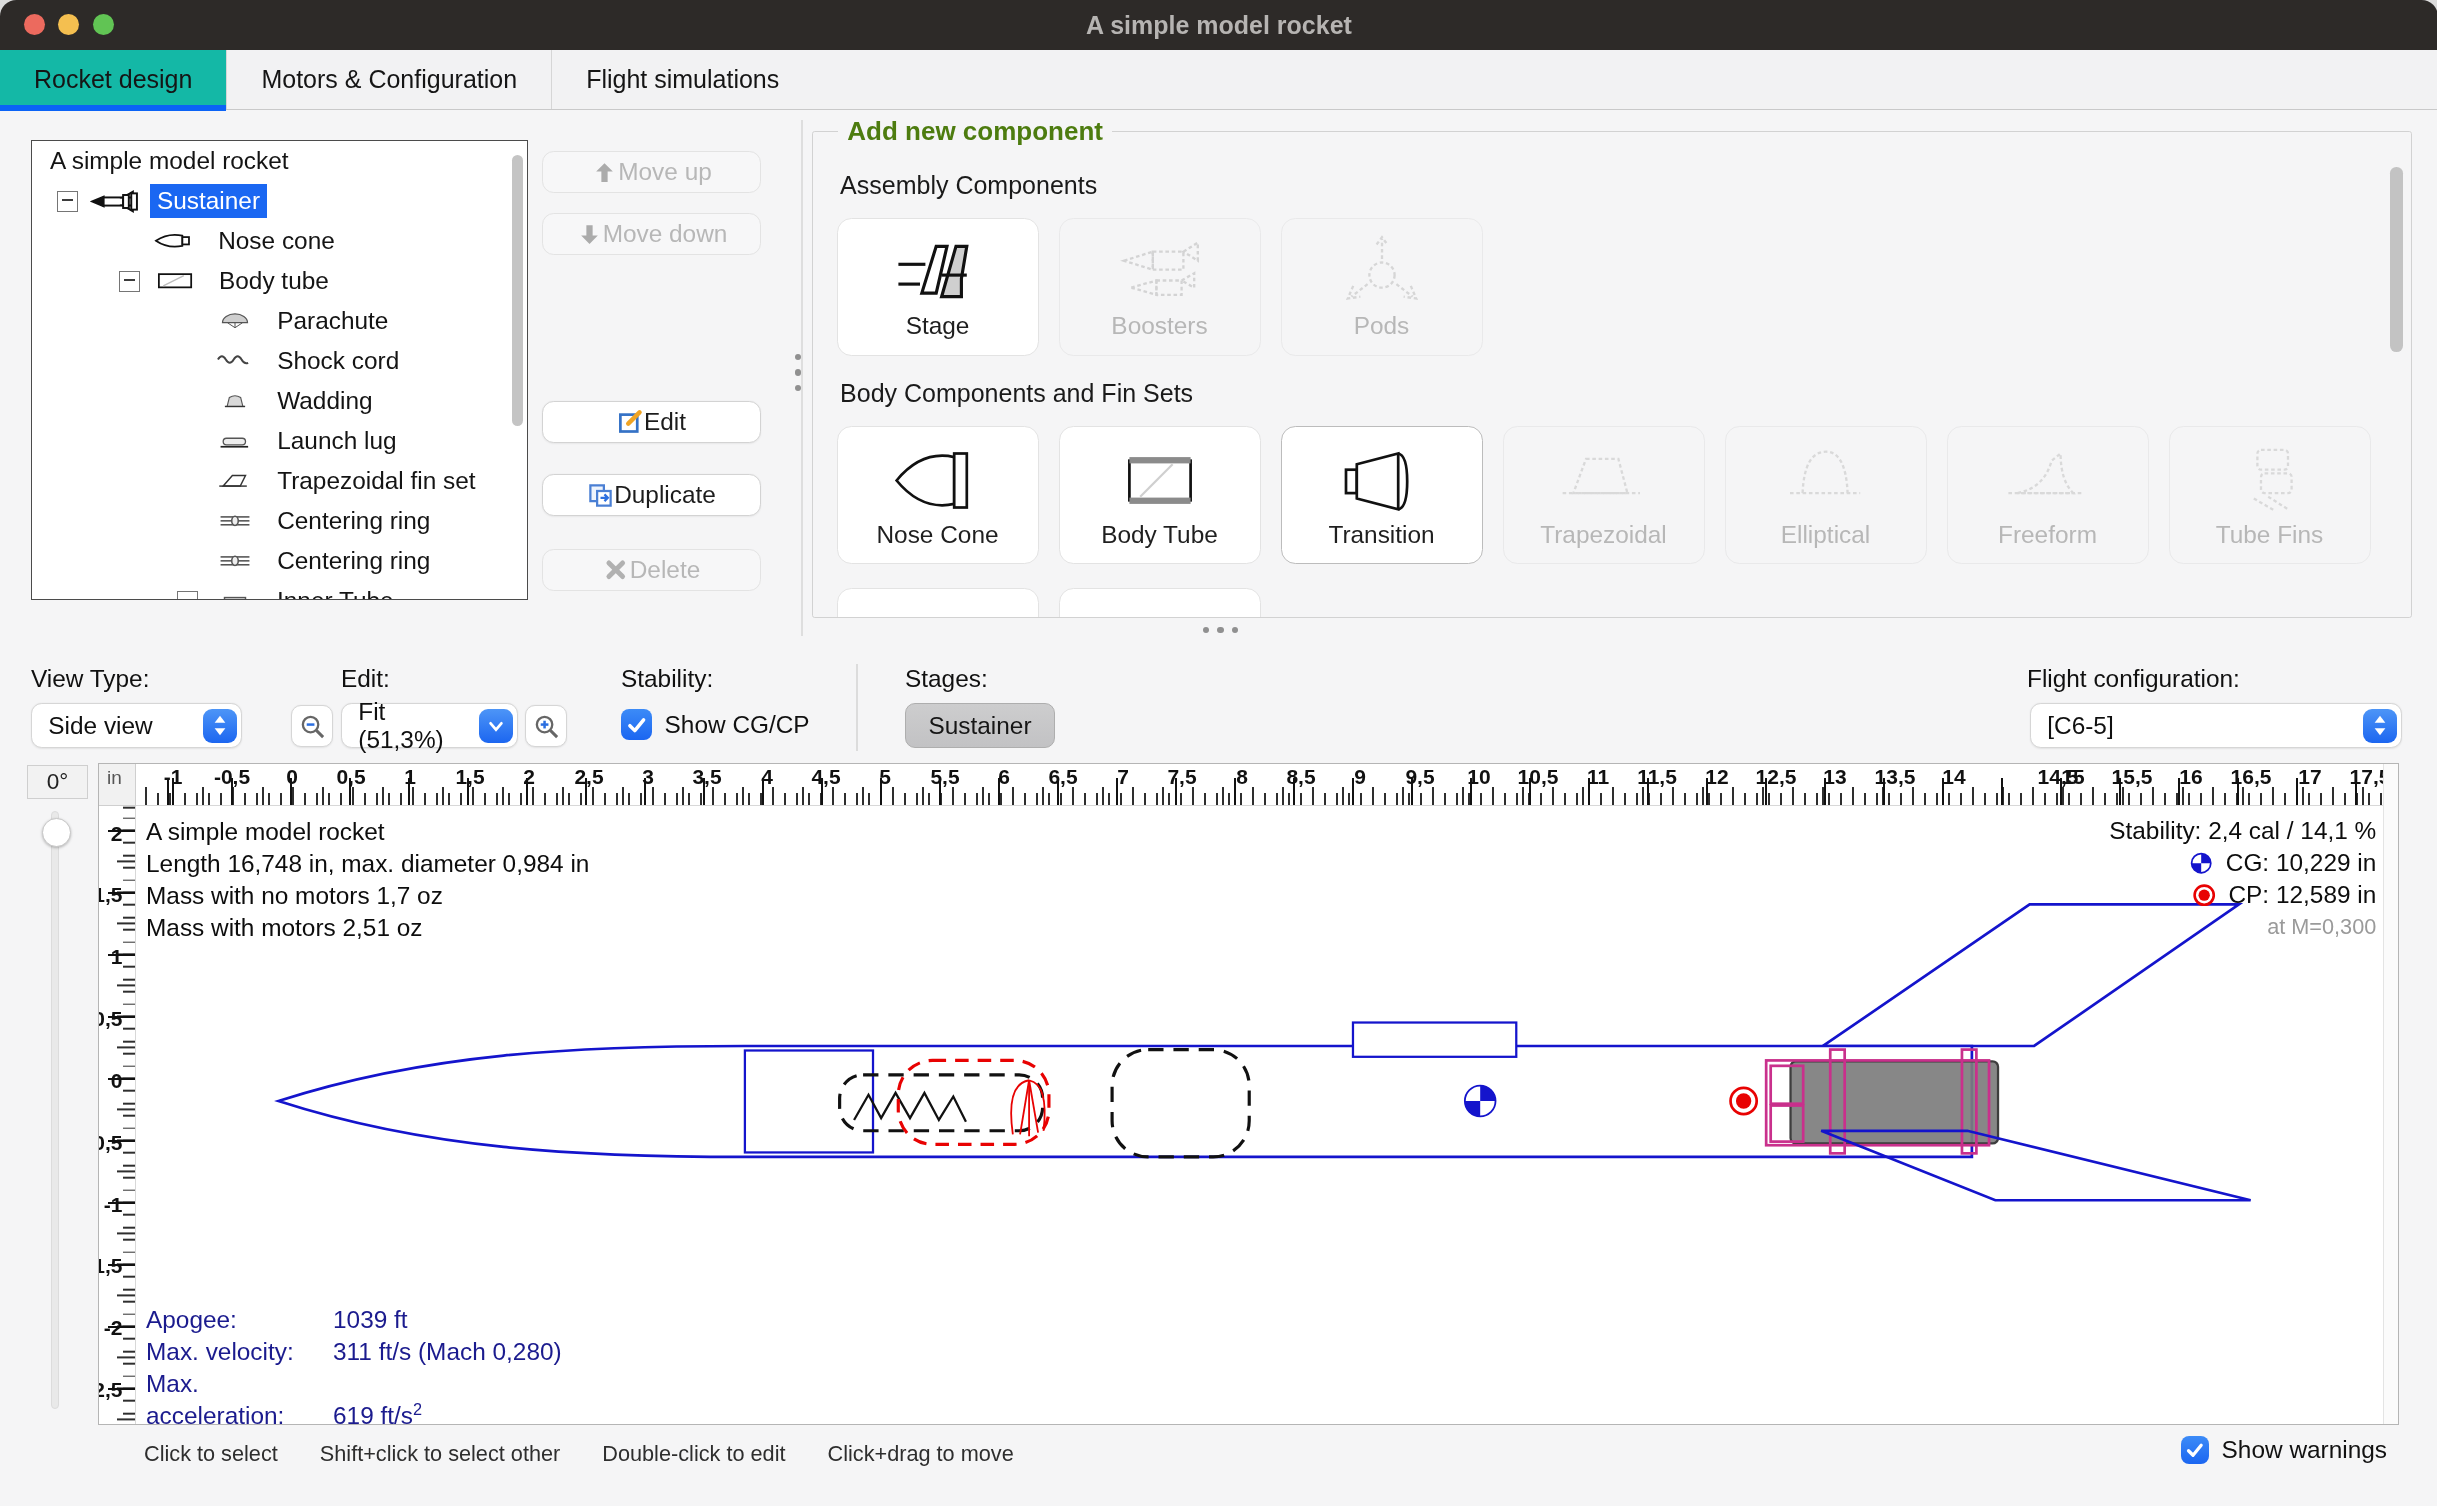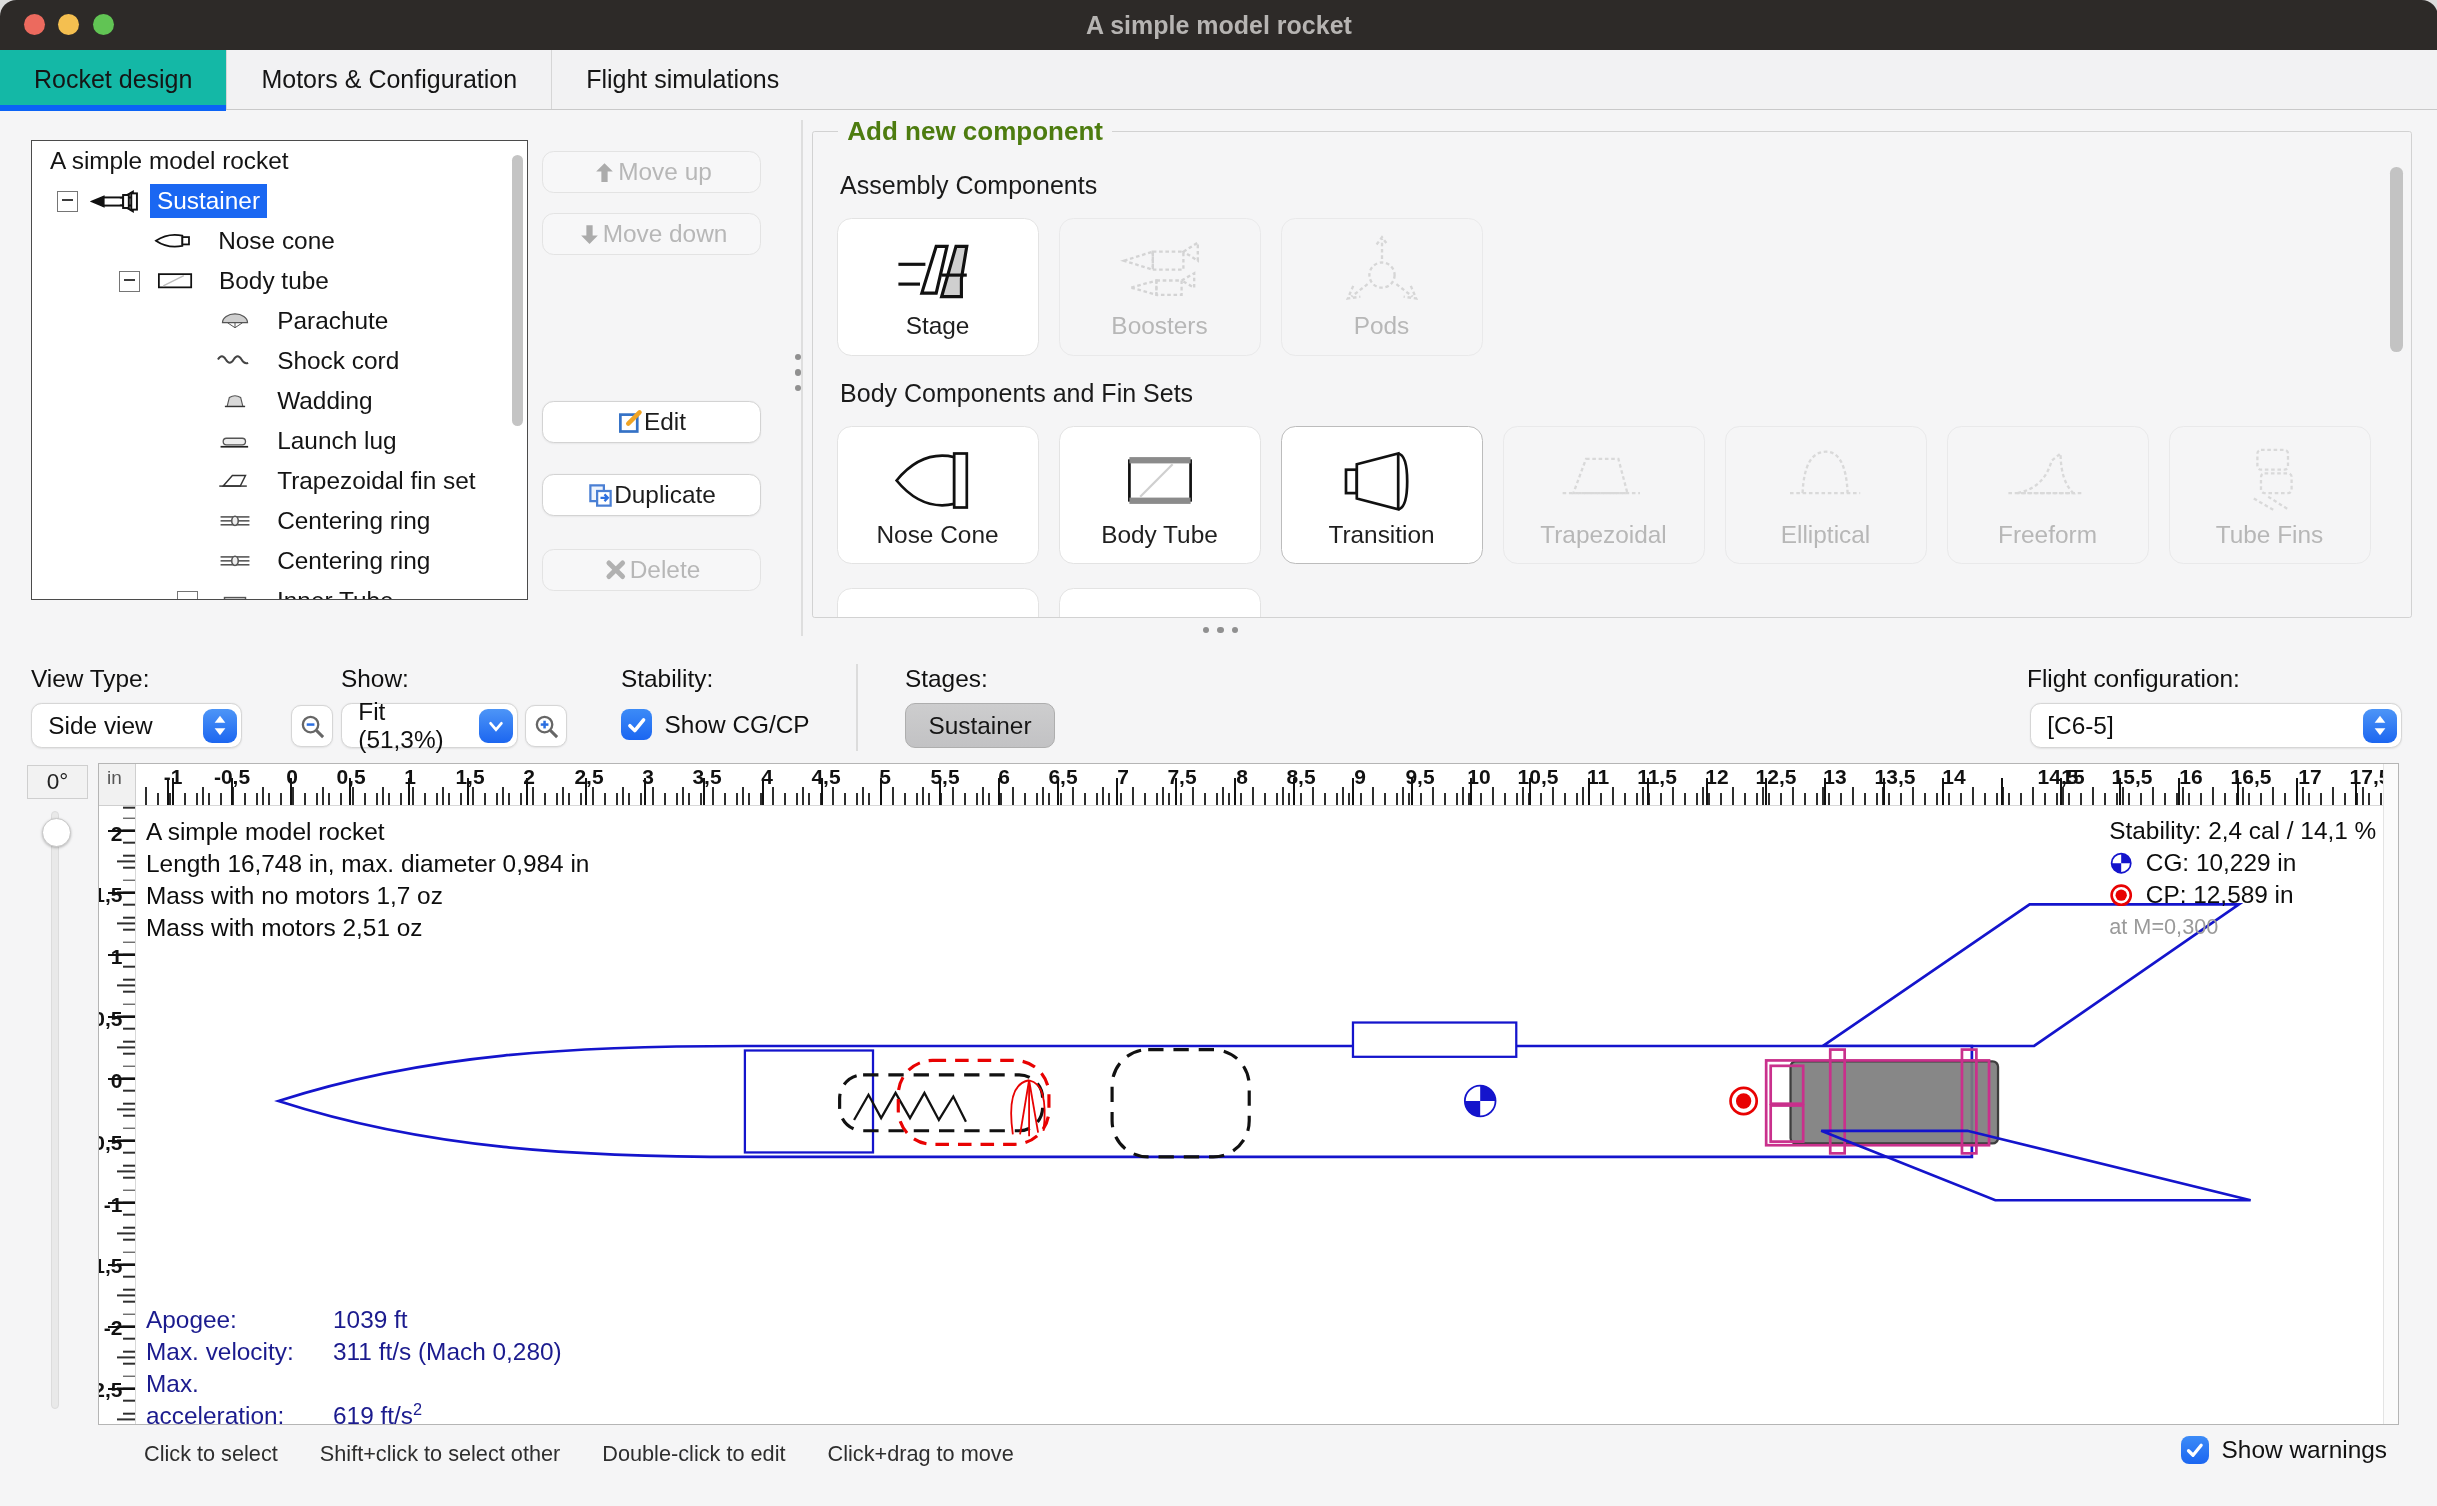--- a/index.html
+++ b/index.html
@@ -106,21 +106,21 @@
             overflow:hidden; z-index:3; background:#fff; }
   .vruler .t1,.vruler .t2,.vruler .t3 { position:absolute; top:0; bottom:0; right:0; }
   .vruler .t1 { width:11.7px; background:repeating-linear-gradient(0deg,#2e2e2e 0 1.8px,transparent 1.8px 12.4px); background-position-y:2.7px; }
   .vruler .t2 { width:18px; background:repeating-linear-gradient(0deg,#2e2e2e 0 1.8px,transparent 1.8px 31px); background-position-y:-3.6px; }
   .vruler .t3 { width:27px; background:repeating-linear-gradient(0deg,#111 0 2.3px,transparent 2.3px 62px); background-position-y:-34px; }
   .vlab { position:absolute; right:12.6px; font-size:21px; font-weight:700; color:#111; transform:translateY(-50%); }
   .gutter { position:absolute; right:0; top:0; bottom:0; width:15.3px; background:#fbfbfb; border-left:0.9px solid #e4e4e4; z-index:5; }
   .draw { position:absolute; left:37px; top:42px; z-index:1; }
 
   .info-block { position:absolute; left:47px; top:52px; font-size:24.4px; line-height:32px; color:#0d0d0d; z-index:2; }
-  .stab-block { position:absolute; right:21.7px; top:51px; text-align:left; font-size:24.4px; line-height:32px; color:#0d0d0d; z-index:2; }
+  .stab-block { position:absolute; right:21.7px; top:51px; text-align:right; font-size:24.4px; line-height:32px; color:#0d0d0d; z-index:2; }
   .stab-block .mach { font-size:21.7px; color:#9a9a9a; }
   .stab-block svg { vertical-align:-4.5px; margin-right:5.4px; }
   .flight-block { position:absolute; left:47px; top:540px; font-size:24.4px; line-height:32px; color:#1b1b8e; z-index:2; }
   .flight-block .fl { display:inline-block; width:187px; }
   .flight-block sup { font-size:16.3px; }
 
   
   .hints { position:absolute; left:144px; top:1441px; display:flex; gap:42px; font-size:21.7px; color:#2e2e2e; }
   .showwarn { position:absolute; right:51px; top:1436px; display:flex; align-items:center; gap:12.6px; font-size:24.4px; color:#111; }
   .showwarn .mcheck { width:28px; height:28px; }
@@ -479,21 +479,21 @@
   <div class="msel" style="left:31px;width:211px">
     <span>Side view</span>
     <span class="step">
       <svg viewBox="0 0 20 28" width="18" height="25">
           <path d="M10 3 L16 11 H4 Z" fill="#fff"></path>
           <path d="M10 25 L4 17 H16 Z" fill="#fff"></path>
         </svg>
     </span>
   </div>
 
-  <div class="ctl-label" style="left:341px">Show:</div>
+  <div class="ctl-label" style="left:341px">Edit:</div>
   <div class="zbtn" style="left:291px">
     <svg viewBox="0 0 28 28" width="27" height="27">
         <circle cx="12" cy="12" r="8" fill="none" stroke="#666" stroke-width="2.4"></circle>
         <line x1="18" y1="18" x2="25" y2="25" stroke="#666" stroke-width="3"></line>
         <line x1="8" y1="12" x2="16" y2="12" stroke="#2c6fe0" stroke-width="2.6"></line>
       </svg>
   </div>
   <div class="msel" style="left:341px;width:177px">
     <span>Fit (51,3%)</span>
     <span class="step">

